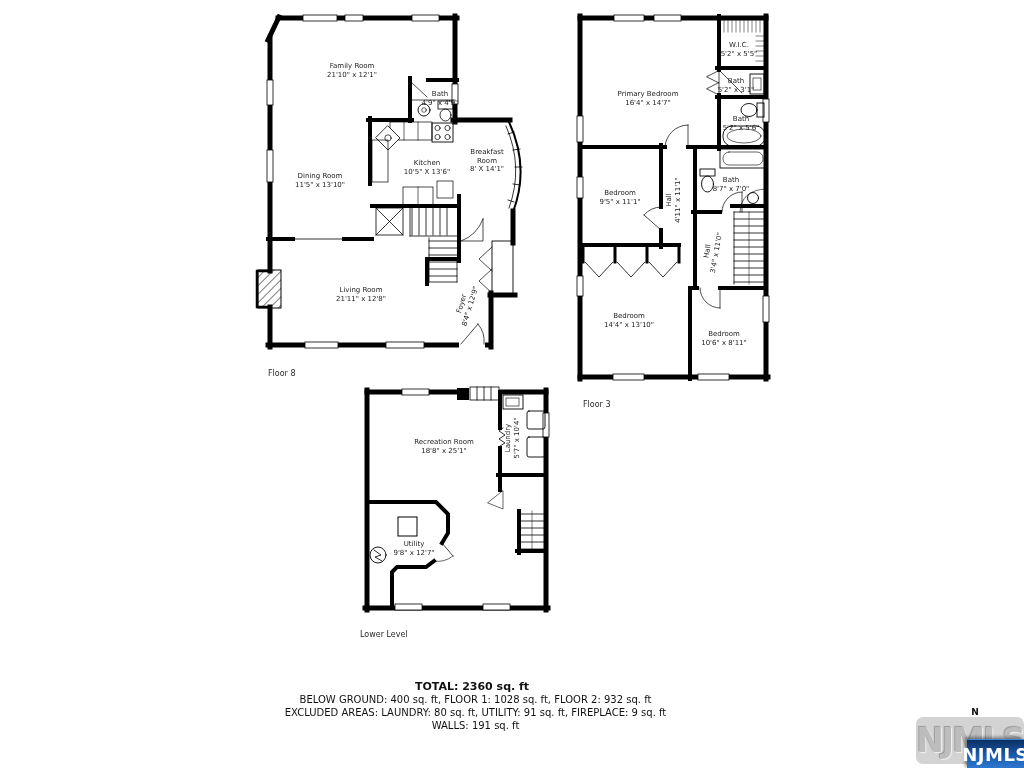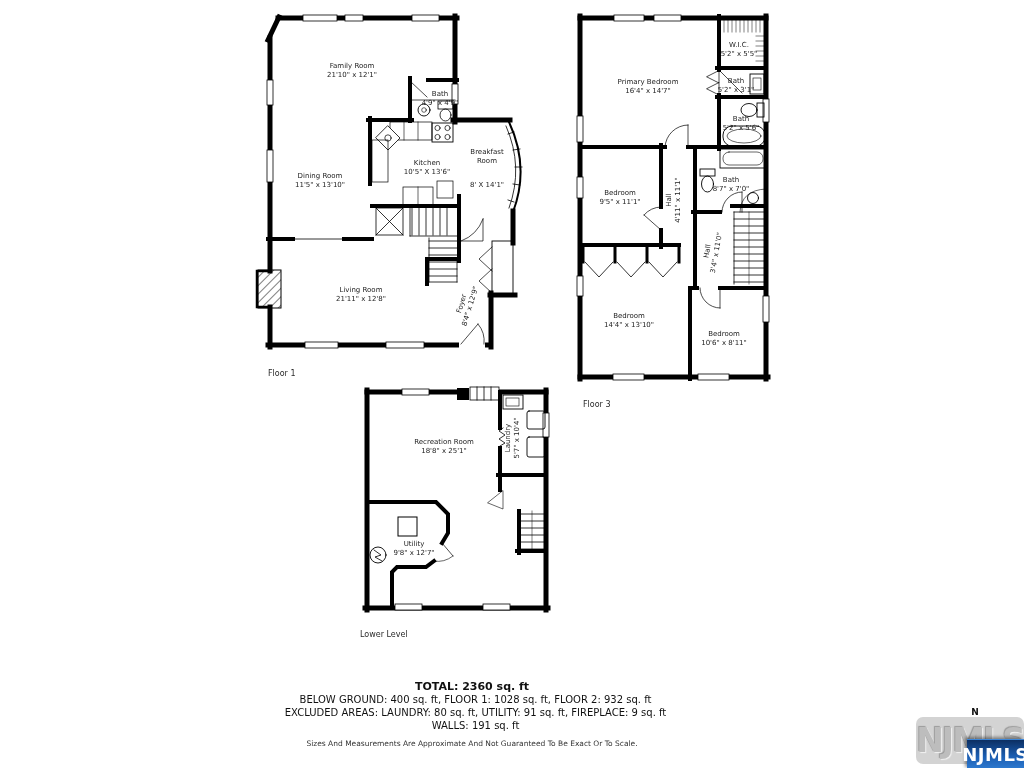--- a/index.html
+++ b/index.html
@@ -2,21 +2,21 @@
 <html><head>
 <meta charset="utf-8">
 <style>
   html,body{margin:0;padding:0;background:#fff;}
   #canvas{position:relative;width:1024px;height:768px;background:#ffffff;overflow:hidden;
           font-family:"DejaVu Sans","Liberation Sans",sans-serif;color:#1a1a1a;}
   #plan{position:absolute;left:0;top:0;}
   .room{position:absolute;transform:translate(-50%,-50%);text-align:center;
         font-size:7px;line-height:8.5px;color:#1c1c1c;white-space:nowrap;}
   .room span{display:block;}
-  .wrapname{white-space:normal;width:44px;margin:16px auto;}
+  .wrapname{white-space:normal;width:44px;margin:0 auto;}
   .floor-tag{position:absolute;font-size:8px;color:#2a2a2a;}
   .summary{position:absolute;left:0;top:680px;width:944px;text-align:center;color:#111;}
   .s-total{font-size:11px;font-weight:bold;line-height:13px;}
   .s-line{font-size:10px;line-height:13px;margin-left:7px;}
   .s-disc{font-size:7.5px;color:#333;margin-top:7px;}
   .compass-n{position:absolute;left:975px;top:712px;transform:translate(-50%,-50%);
              font-size:9px;font-weight:bold;color:#111;}
   .wm-plate{position:absolute;left:916px;top:717px;width:108px;height:47px;background:#d3d3d3;
             border-radius:7px;display:flex;align-items:center;justify-content:center;overflow:hidden;}
   .wm-text{font-size:33px;font-weight:bold;letter-spacing:-2px;color:#bdbdbd;
@@ -281,25 +281,25 @@
     <span>11'5" x 13'10"</span>
   </div>
   <div class="room" style="left:361px;top:294px">
     <span>Living Room</span>
     <span>21'11" x 12'8"</span>
   </div>
   <div class="room" style="left:466px;top:305px;transform:translate(-50%,-50%) rotate(-73deg)">
     <span>Foyer</span>
     <span>8'4" x 12'9"</span>
   </div>
-  <div class="floor-tag" style="left:268px;top:369px">Floor 1</div>
+  <div class="floor-tag" style="left:268px;top:369px">Floor 8</div>
 </div>
 
 <div>
-  <div class="room" style="left:648px;top:86px">
+  <div class="room" style="left:648px;top:98px">
     <span>Primary Bedroom</span>
     <span>16'4" x 14'7"</span>
   </div>
   <div class="room" style="left:739px;top:49px">
     <span>W.I.C.</span>
     <span>5'2" x 5'5"</span>
   </div>
   <div class="room" style="left:736px;top:85px">
     <span>Bath</span>
     <span>5'2" x 3'1"</span>
@@ -349,21 +349,20 @@
     <span>9'8" x 12'7"</span>
   </div>
   <div class="floor-tag" style="left:360px;top:630px">Lower Level</div>
 </div>
 
 <div class="summary">
   <div class="s-total">TOTAL: 2360 sq. ft</div>
   <div class="s-line">BELOW GROUND: 400 sq. ft, FLOOR 1: 1028 sq. ft, FLOOR 2: 932 sq. ft</div>
   <div class="s-line">EXCLUDED AREAS: LAUNDRY: 80 sq. ft, UTILITY: 91 sq. ft, FIREPLACE: 9 sq. ft</div>
   <div class="s-line">WALLS: 191 sq. ft</div>
-  <div class="s-disc">Sizes And Measurements Are Approximate And Not Guaranteed To Be Exact Or To Scale.</div>
 </div>
 
 <div class="compass-n">N</div>
 
 <div class="wm-plate">
   <span class="wm-text">NJMLS</span>
 </div>
 <div class="wm-badge">NJMLS</div>
 
 </div>

